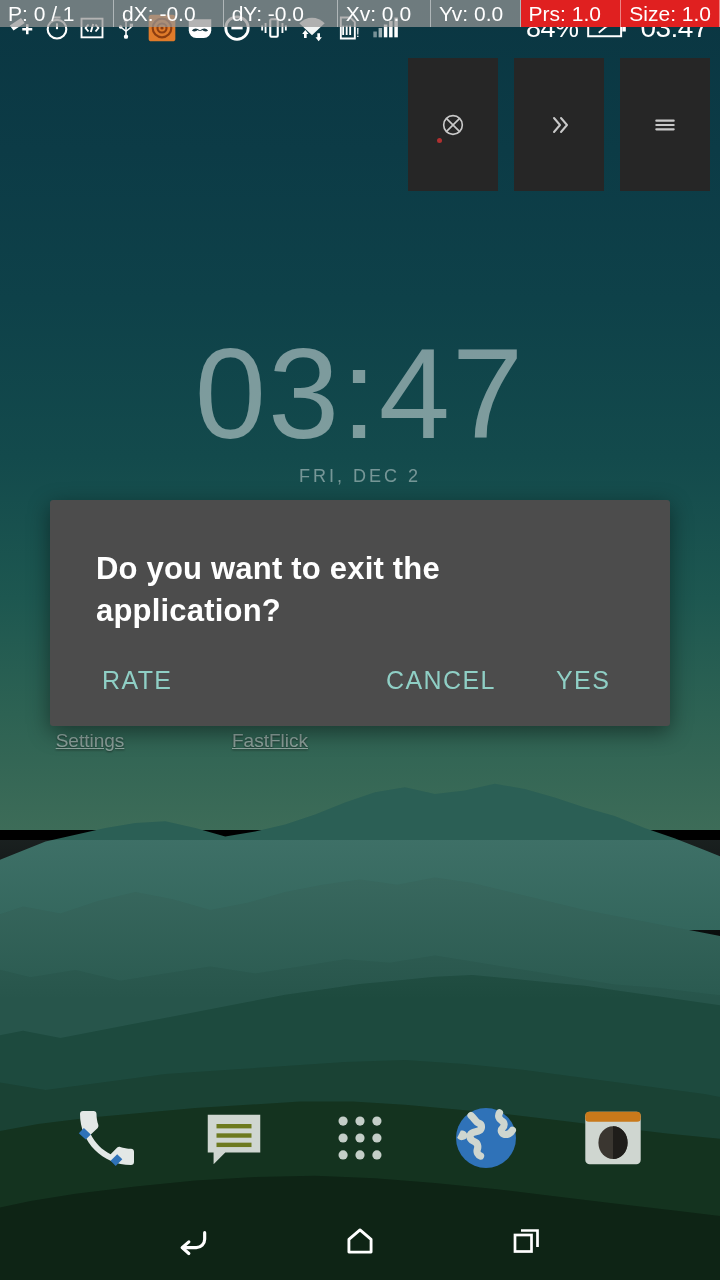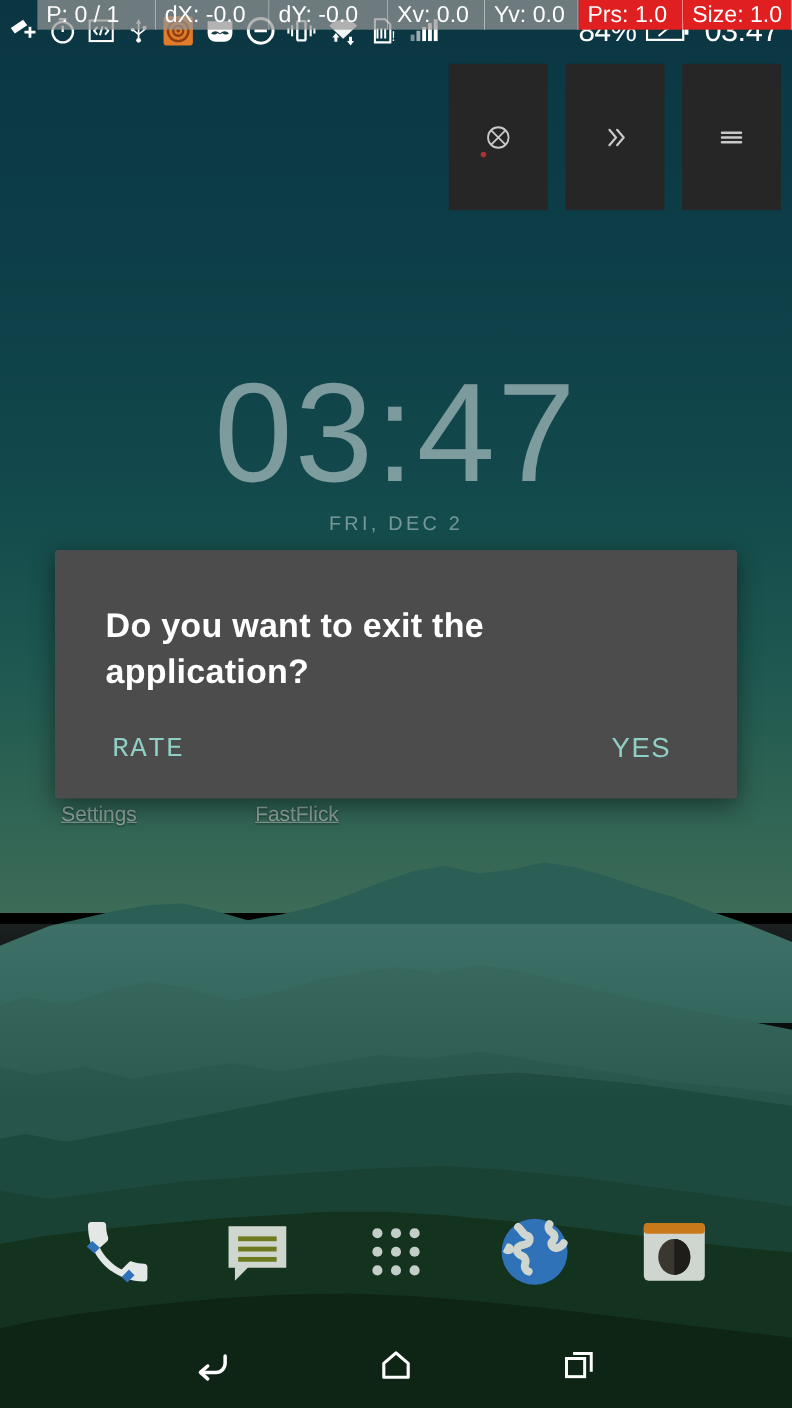--- a/index.html
+++ b/index.html
@@ -116,41 +116,41 @@
   #dialog-buttons {
     position:relative; height:86px;
   }
   .dlg-btn {
     position:absolute; top:18px;
     font-size:25px; font-weight:500; letter-spacing:1.4px;
     color:#8fcfc5; background:none; border:none; cursor:pointer;
     font-family:"Liberation Sans", sans-serif;
     padding:8px 6px;
   }
-  #btn-rate   { left:46px;font-family:Liberation Mono, monospace; }
+  #btn-rate   { left:46px; }
   #btn-cancel { left:330px; }
   #btn-yes    { left:500px; }
 
   
   #statusbar {
     position:absolute; top:0; left:0; right:0; height:56px;
     display:flex; align-items:center; color:#ffffff;
     padding:0 12px 0 6px;
   }
   #sb-left { display:flex; align-items:center; gap:7px; flex:1; }
   #sb-right { display:flex; align-items:center; gap:9px; }
   .sb-ic { display:flex; align-items:center; justify-content:center; }
   #battery-pct { font-size:27px; font-weight:400; letter-spacing:-.5px; }
   #sb-clock { font-size:28px; font-weight:500; margin-left:4px; letter-spacing:-.5px; }
 
   
   #ptr-overlay {
     position:absolute; top:0; left:0; right:0; height:27px;
     display:flex; font-size:21px; color:#ffffff;
-    font-family:"Liberation Sans", sans-serif; align-items:center;margin-left:34px;
+    font-family:"Liberation Sans", sans-serif; align-items:center;
   }
   .ptr-cell {
     height:27px; display:flex; align-items:center; padding:0 8px;
     background:rgba(150,150,150,0.72);
     border-right:1px solid rgba(255,255,255,0.45);
     white-space:nowrap;
   }
   .ptr-cell.red { background:#e02020; }
 </style>
 </head>
@@ -293,20 +293,21 @@
         </svg>
       </span>
     </div>
   </div>
 
   <div id="dialog-scrim"></div>
   <div id="dialog">
     <div id="dialog-message">Do you want to exit the application?</div>
     <div id="dialog-buttons">
       <button class="dlg-btn" id="btn-rate">RATE</button>
+      <button class="dlg-btn" id="btn-cancel">CANCEL</button>
       <button class="dlg-btn" id="btn-yes">YES</button>
     </div>
   </div>
 
   <div id="statusbar">
     <div id="sb-left">
       <span class="sb-ic">
         <svg width="30" height="30" viewBox="0 0 24 24" fill="#fff">
             <path d="M3 10 12 4l3 4-9 6z"></path>
             <path d="M13 12h3v-3h2v3h3v2h-3v3h-2v-3h-3z"></path>

